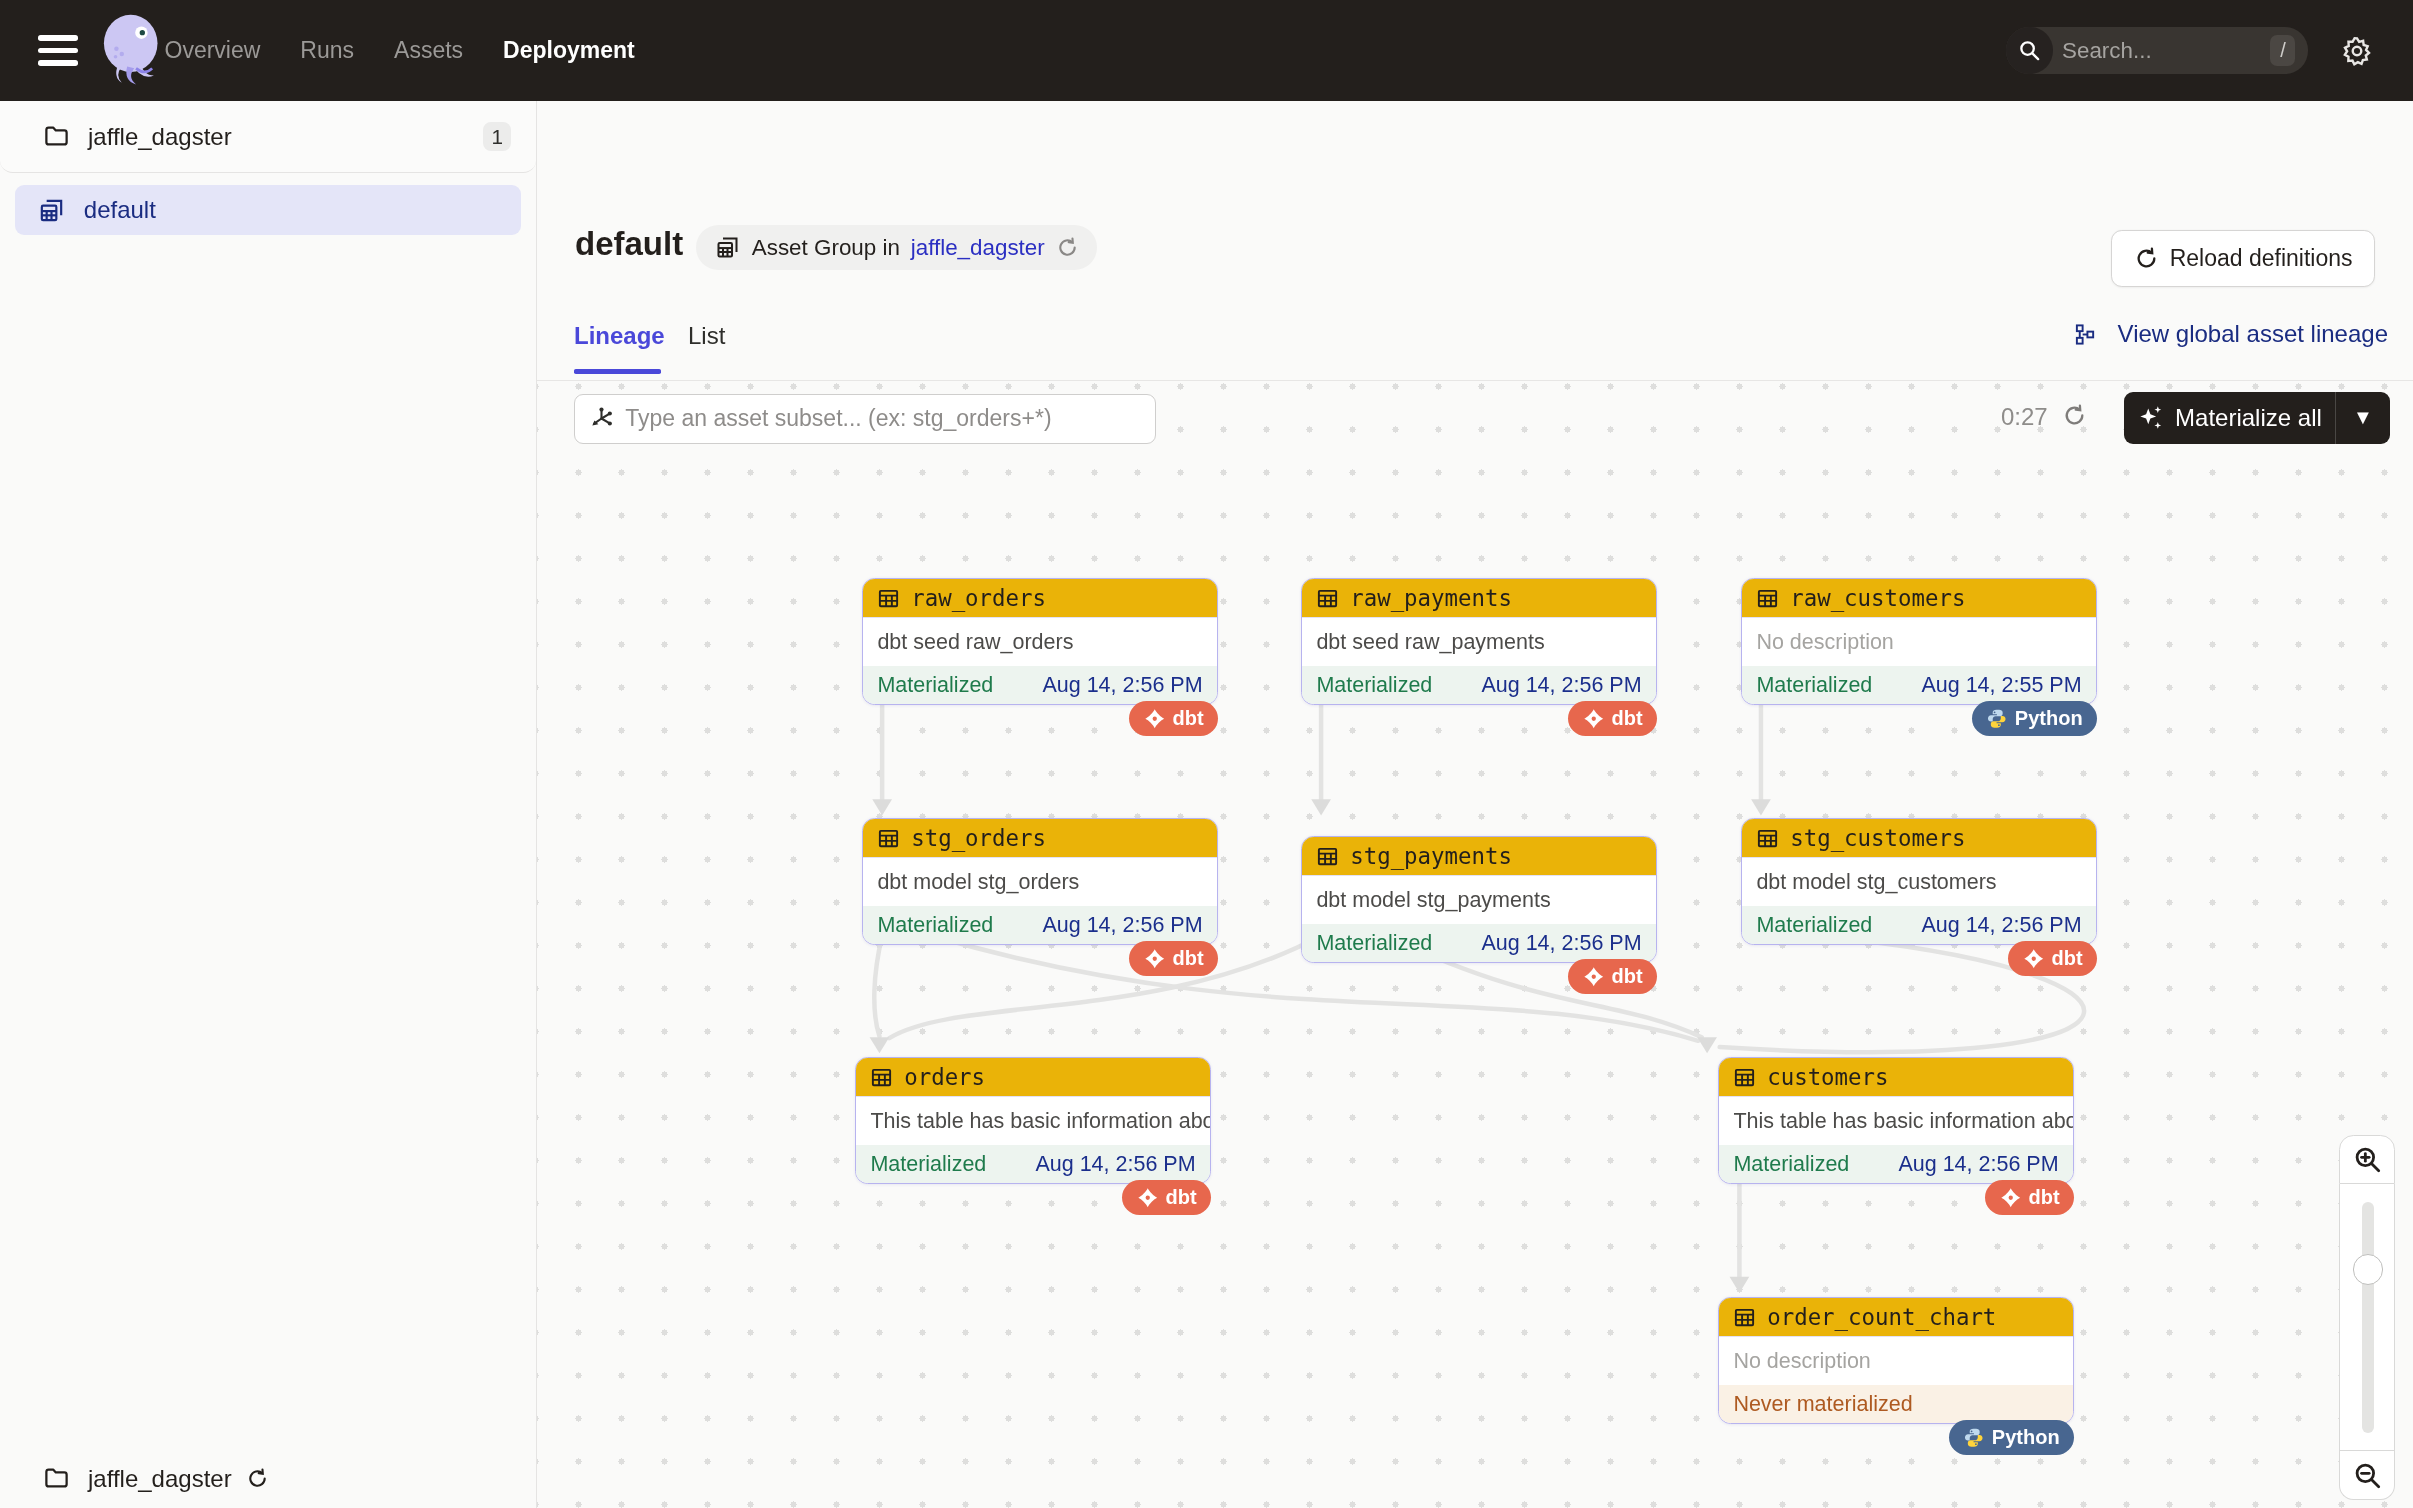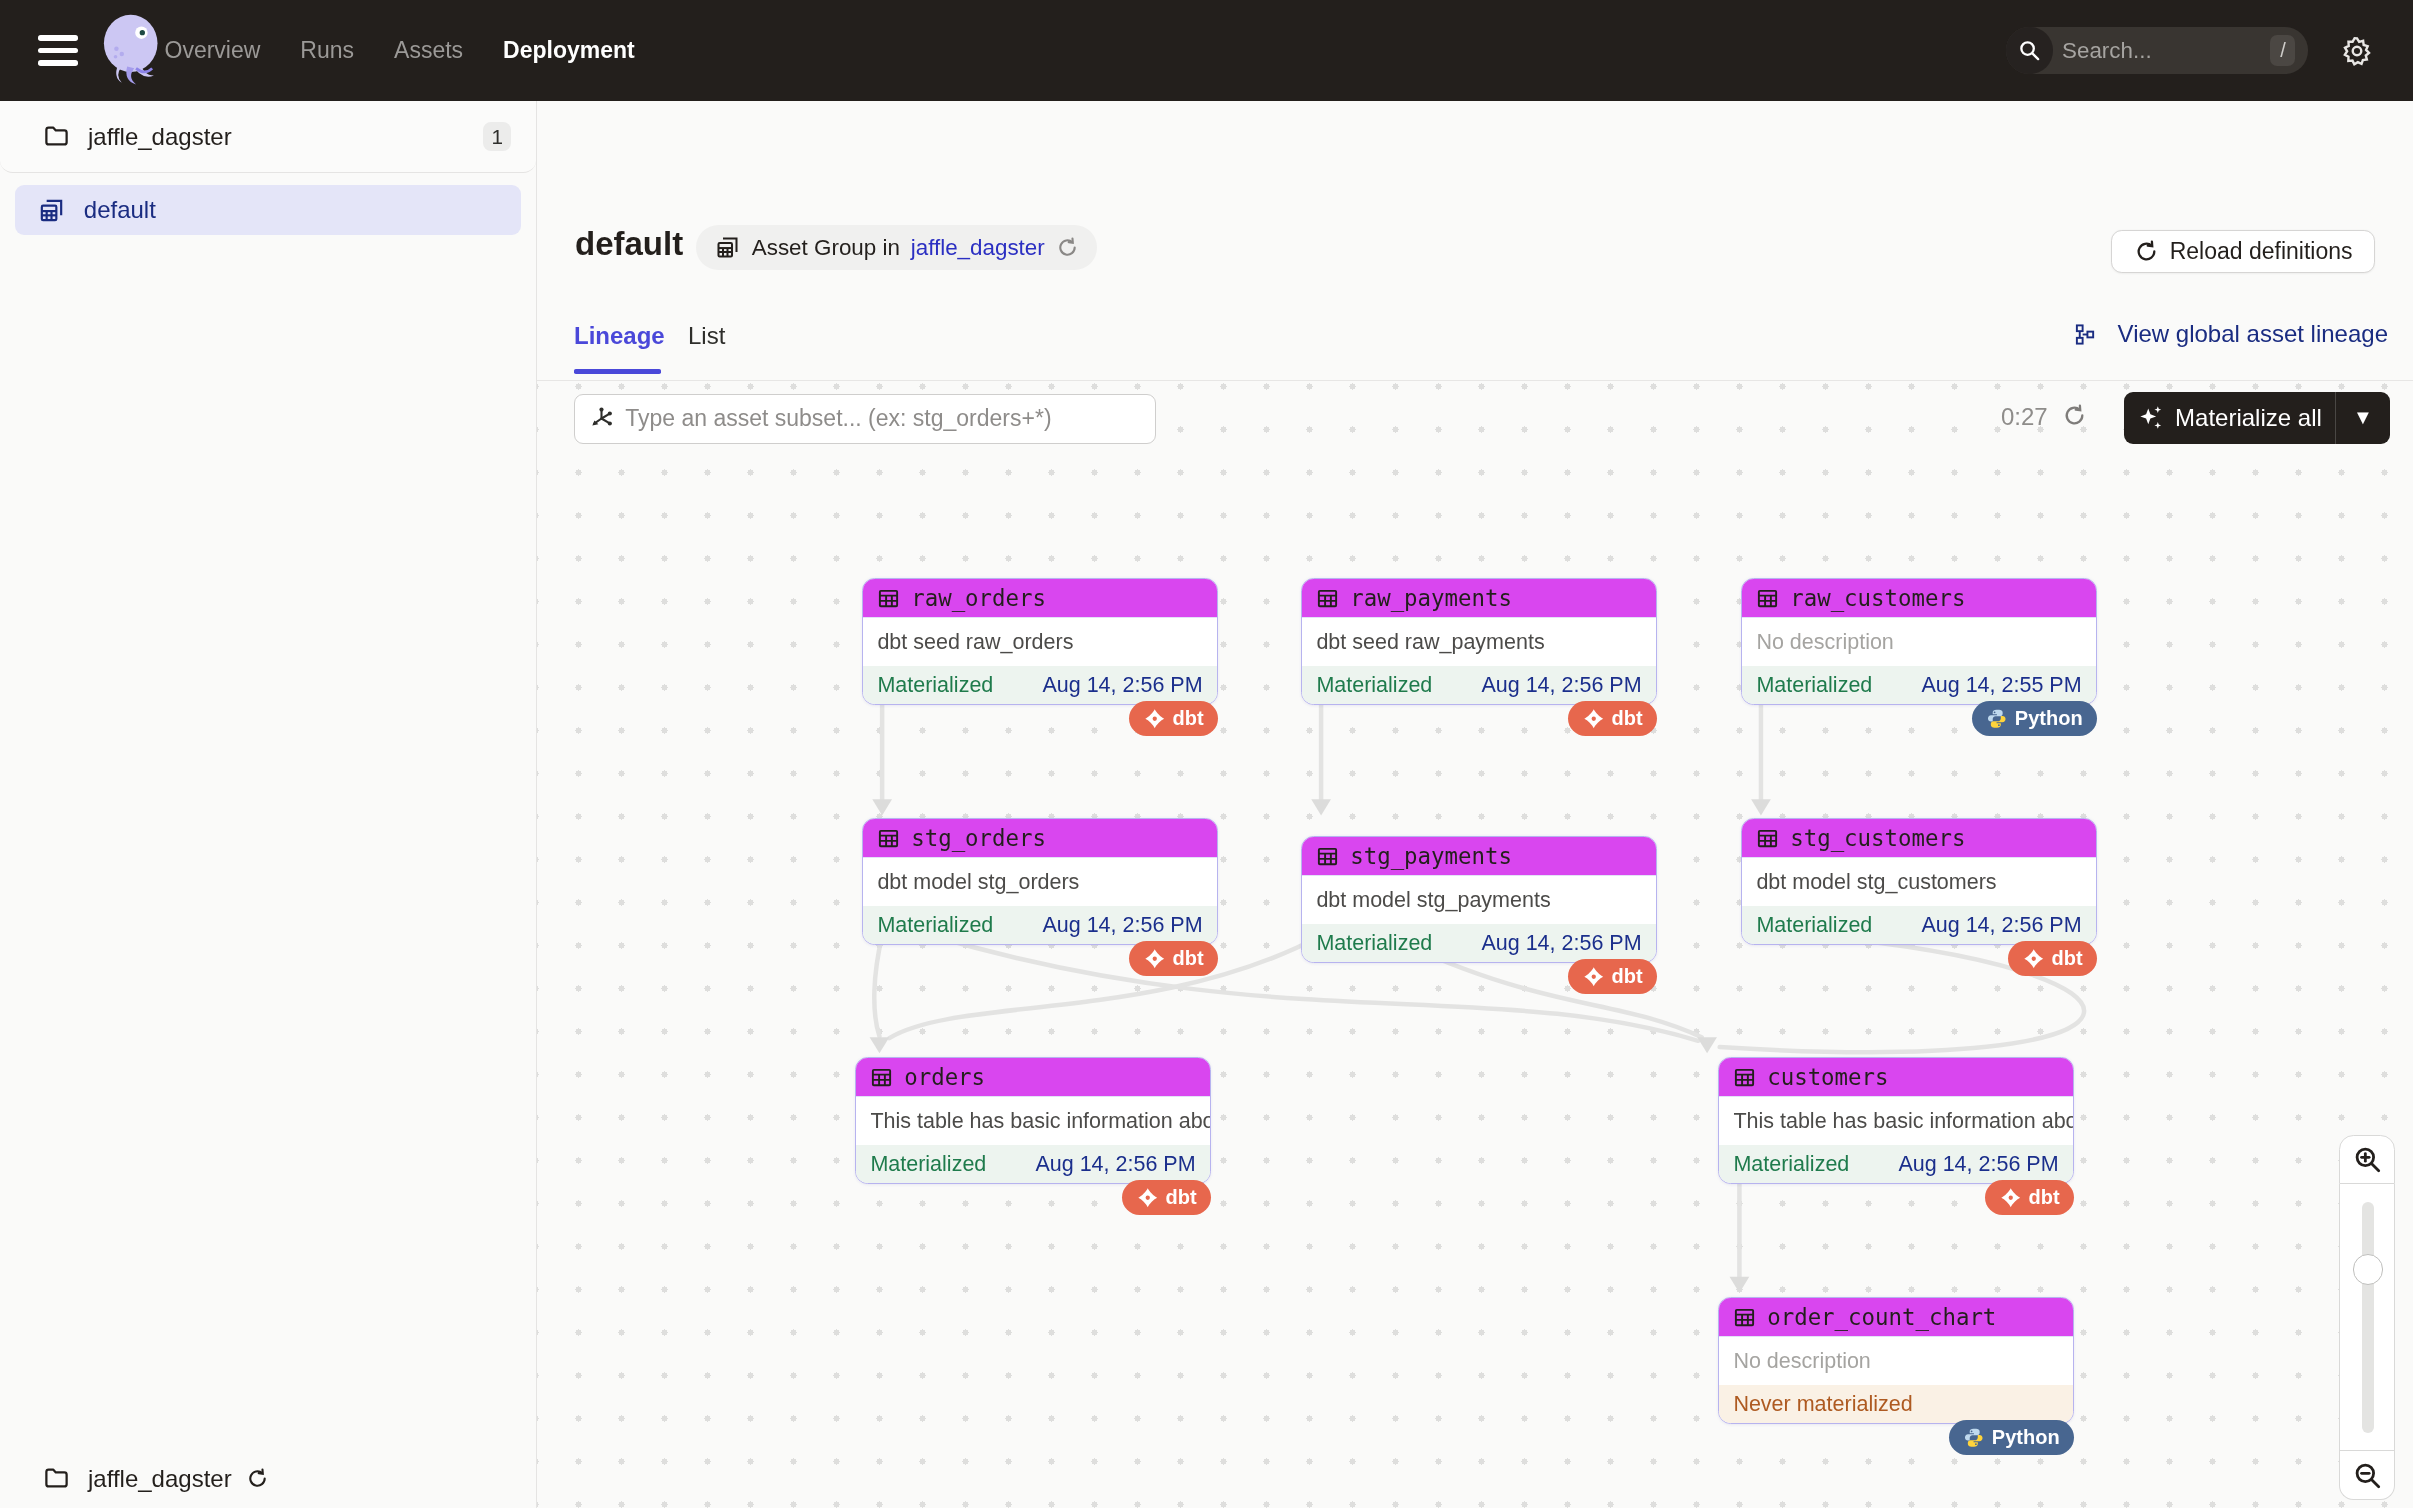--- a/index.html
+++ b/index.html
@@ -46,21 +46,21 @@
     display:flex; align-items:center; padding-left:43px; }
   .side-footer-label { font-size:24px; color:#231F1C; margin:0 14.4px 0 18px; }
 
   
   .main { position:absolute; left:537px; top:101px; width:1877px; height:1407px; }
   .page-title { position:absolute; left:38px; top:124px; font-size:33px; font-weight:700; color:#231F1C; }
   .group-chip { position:absolute; left:159px; top:124px; height:45px; background:#F0F0EF;
     border-radius:22.4px; display:flex; align-items:center; padding:0 18px; gap:10.8px; }
   .group-chip .pref { font-size:22.4px; color:#231F1C; }
   .group-chip a { font-size:22.4px; color:#2B2FC2; text-decoration:none; cursor:pointer; }
-  .reload-btn { position:absolute; right:39px; top:129px; height:43px; background:#FFFFFF;
+  .reload-btn { position:absolute; right:39px; top:129px; height:57px; background:#FFFFFF;
     border:0.9px solid #D6D5D4; border-radius:10.8px; display:flex; align-items:center;
     padding:0 21.5px; gap:10.8px; cursor:pointer; box-shadow:0 0.9px 1.8px rgba(0,0,0,.05); }
   .reload-btn span { font-size:23px; color:#231F1C; }
 
   .tab { position:absolute; top:221px; font-size:24px; cursor:pointer; }
   .tab.active { color:#4A48D9; font-weight:600; }
   .tab.idle { color:#2E2E2B; font-weight:500; }
   .tab-underline { position:absolute; left:37px; top:268px; width:87px; height:4.5px;
     background:#4A48D9; border-radius:1.8px; }
   .tabs-border { position:absolute; left:0; top:279px; width:1877px; height:0.9px; background:#E7E6E5; }
@@ -85,21 +85,21 @@
     background:#231F1C; border-radius:9px; display:flex; align-items:center; cursor:pointer; }
   .mat-main { flex:1; display:flex; align-items:center; justify-content:center; gap:10.8px; }
   .mat-main span { color:#FFFFFF; font-size:24px; font-weight:500; }
   .mat-sep { width:0.9px; height:52px; background:#4A4744; }
   .mat-caret { width:54px; text-align:center; color:#FFFFFF; font-size:20px; }
 
   
   .node-wrap { position:absolute; width:356px; }
   .node { border:1.8px solid #B7B3EF; border-radius:12.6px; overflow:hidden; background:#FFFFFF;
     box-shadow:0 0.9px 2.7px rgba(80,76,180,.10); cursor:pointer; }
-  .node-head { height:39px; background:#d946ef; display:flex; align-items:center; gap:10.8px;
+  .node-head { height:39px; background:#eab308; display:flex; align-items:center; gap:10.8px;
     padding:0 14.4px; border-bottom:0.9px solid #E2E1F6; }
   .node-head span { font-family:"DejaVu Sans Mono", monospace; font-size:22.4px; color:#231F1C; }
   .node-desc { height:48px; display:flex; align-items:center; padding:0 14.4px; font-size:21.5px;
     color:#4C4B49; background:#FFFFFF; white-space:nowrap; overflow:hidden; }
   .node-desc.muted { color:#A5A4A1; }
   .node-status { height:38px; display:flex; align-items:center; justify-content:space-between;
     padding:0 14.4px; background:#EDF4EF; }
   .node-status .st { font-size:21.5px; color:#1F7B4C; }
   .node-status .tm { font-size:21.5px; color:#1B2F8C; }
   .node-status.never { background:#FAF1E5; }

